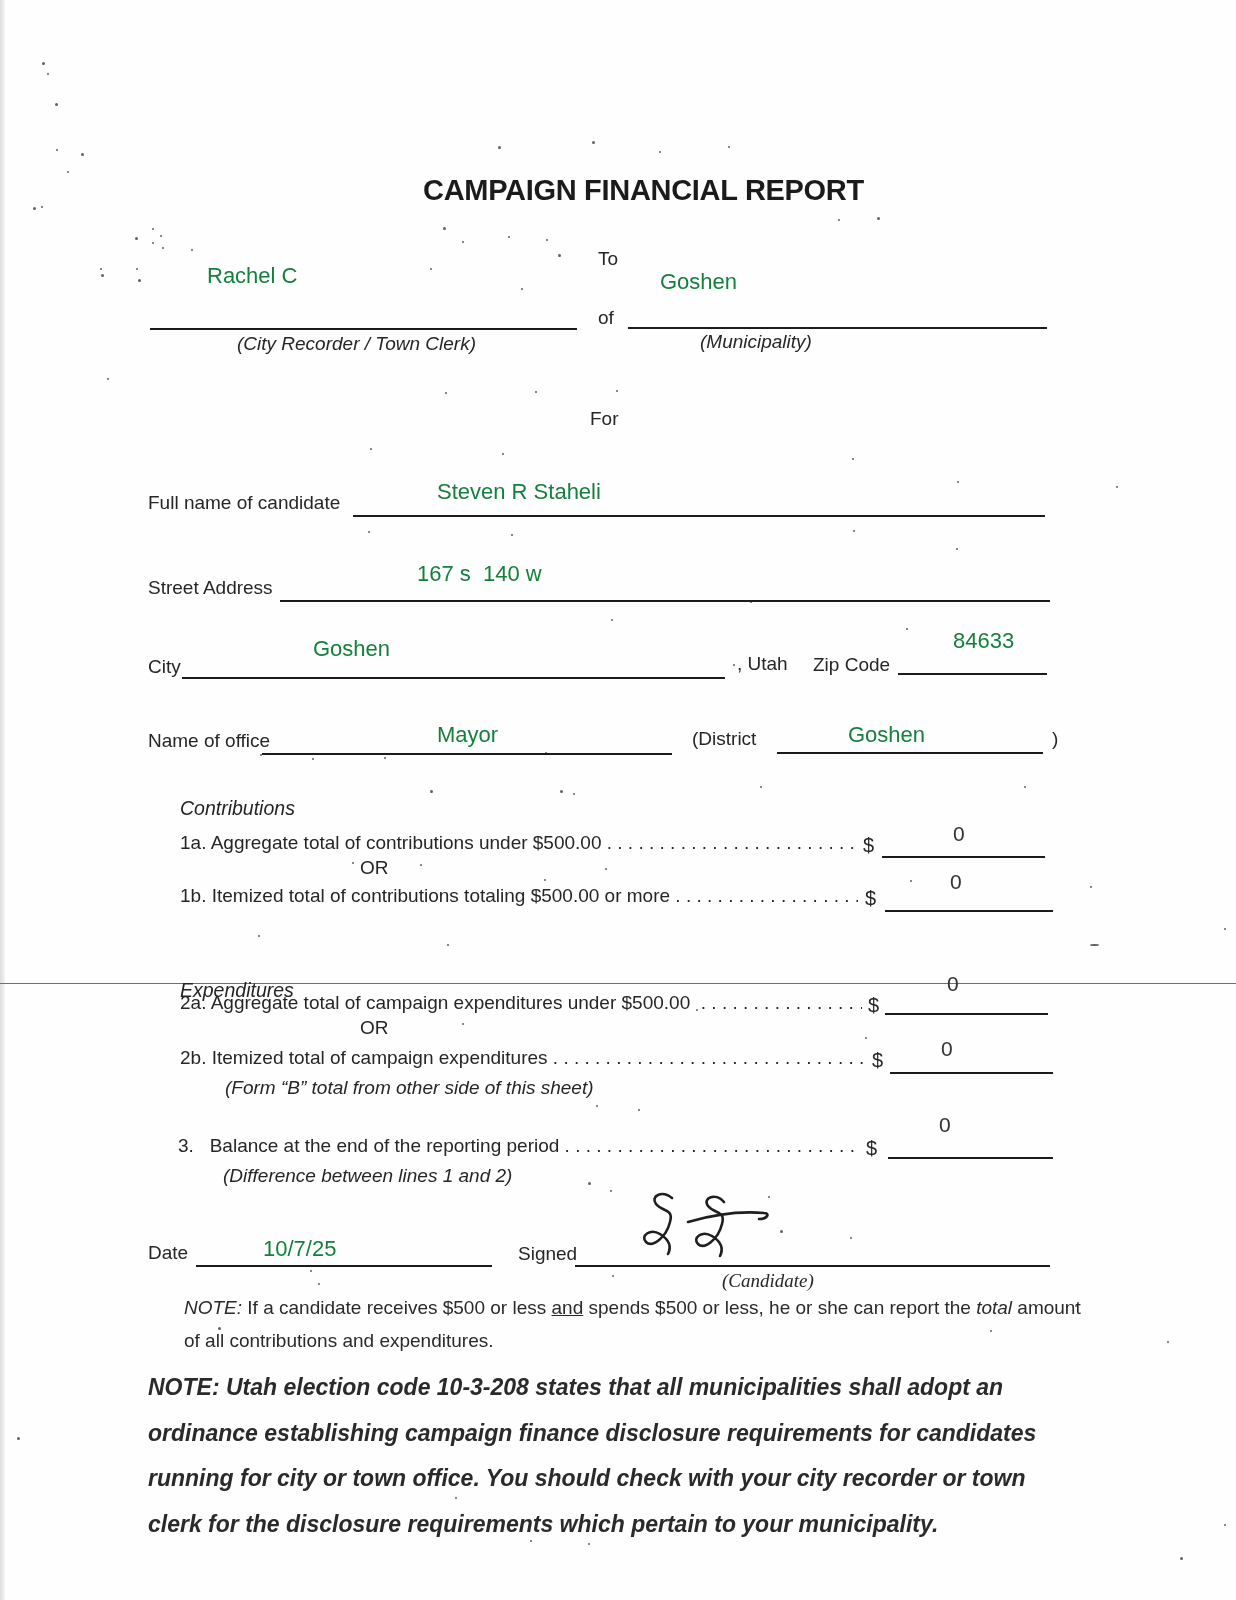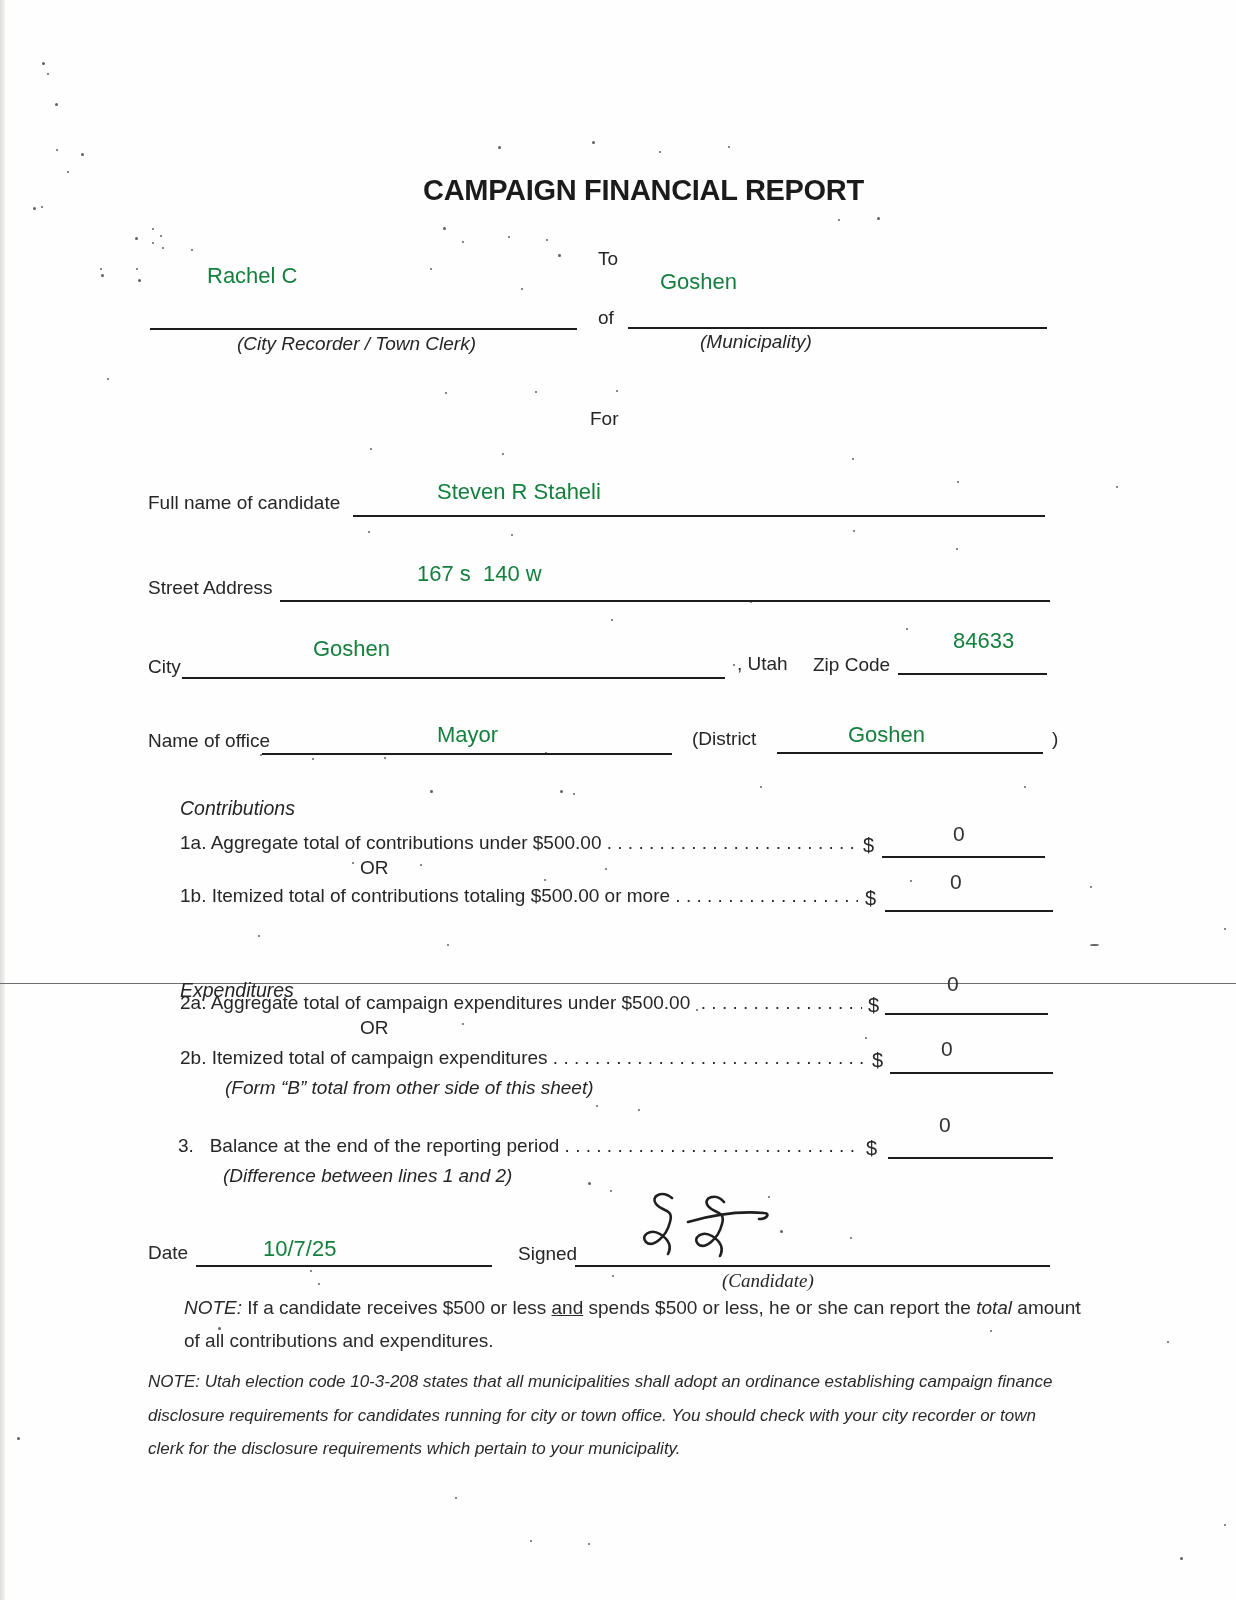--- a/index.html
+++ b/index.html
@@ -32,21 +32,21 @@
     white-space: pre;
     overflow: hidden;
     height: 26px;
   }
   .dollar { font-size: 20px; color: #262626; }
   .amount { font-size: 21px; color: #333; }
   .heading-italic { font-size: 19.5px; font-style: italic; color: #242424; white-space: pre; }
   .note { font-size: 19px; line-height: 1.72; color: #2a2a2a; }
   .note .italic { font-style: italic; }
   .note .underline { text-decoration: underline; }
-  .note2 { font-size: 17px; font-style: italic; line-height: 1.98; color: #2a2a2a; }
+  .note2 { font-size: 23px; font-style: italic; line-height: 1.98; color: #2a2a2a; font-weight: bold; }
   .speck { position: absolute; background: #3a3a3a; border-radius: 50%; opacity: 0.8; }
   .edge-strip {
     position: absolute; left: 0; top: 0; width: 5px; height: 100%;
     background: linear-gradient(to right, #d7d7d5, #f2f2f0);
     opacity: 0.85;
   }
   .sig svg { display: block; }
 </style>
 </head>
 <body>

